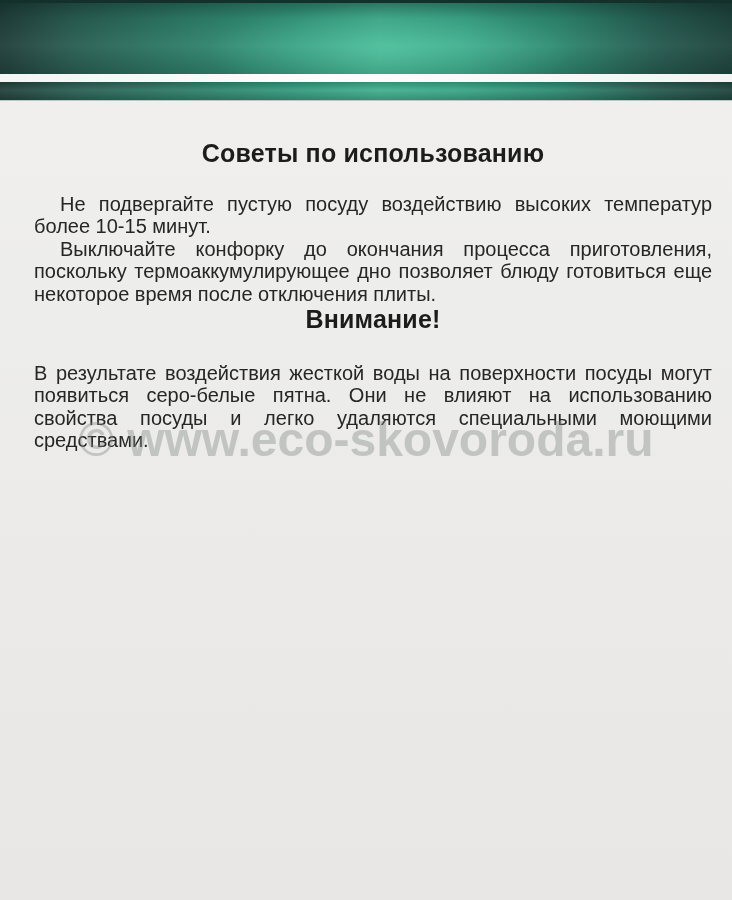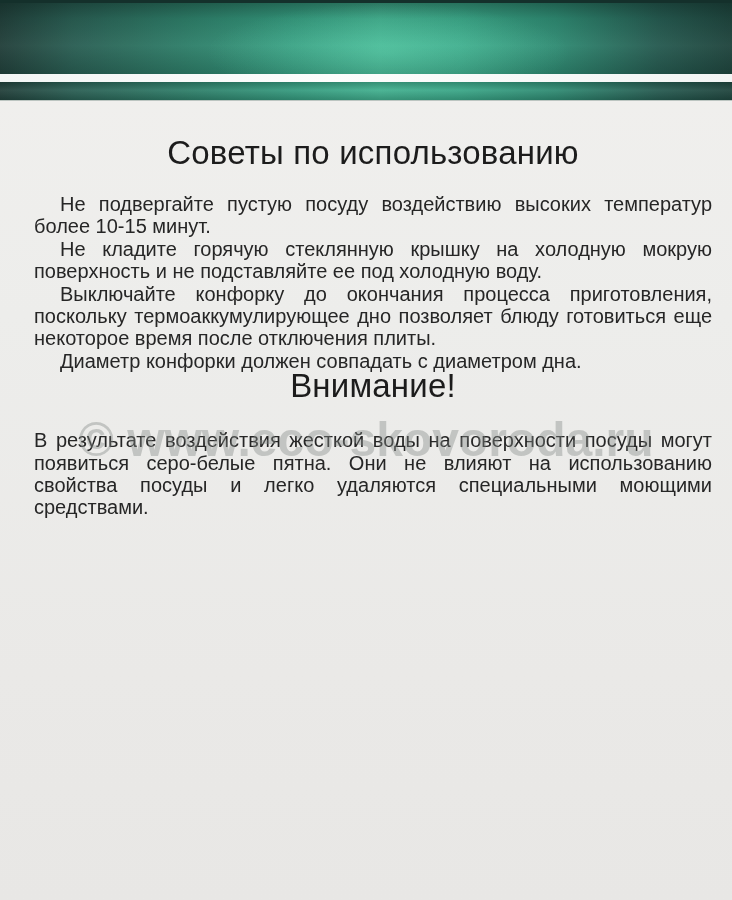--- a/index.html
+++ b/index.html
@@ -48,23 +48,23 @@
   }
 
   
   .content {
     position: relative;
     padding: 0 20px 0 34px;
   }
   .section-title {
     margin: 0;
     text-align: center;
-    font-size: 33px;
+    font-size: 25px;
     line-height: 28px;
-    font-weight: normal;
+    font-weight: bold;
     color: #1c1c1c;
     letter-spacing: 0.2px;
   }
   .title-tips    { margin-top: 36px; }
   .title-warning { margin-bottom: 29px; }
 
   .section-body { margin-top: 26px; }
   .section-body.second { margin-top: 0; }
 
   .section-body p {
@@ -105,23 +105,21 @@
   </div>
 
   <div class="header-band" style="height:0" aria-hidden="true"></div>
 
   <div class="content" style="padding-top:103px">
 
     <h1 class="section-title title-tips">Советы по использованию</h1>
 
     <div class="section-body">
       <p class="indent">Не подвергайте пустую посуду воздействию высоких температур более 10-15 минут.</p>
-      <p class="indent">Не кладите горячую стеклянную крышку на холодную мокрую поверхность и не подставляйте ее под холодную воду.</p>
       <p class="indent">Выключайте конфорку до окончания процесса приготовления, поскольку термоаккумулирующее дно позволяет блюду готовиться еще некоторое время после отключения плиты.</p>
-      <p class="indent">Диаметр конфорки должен совпадать с диаметром дна.</p>
     </div>
 
     <h2 class="section-title title-warning">Внимание!</h2>
 
     <div class="section-body second">
       <p>В результате воздействия жесткой воды на поверхности посуды могут появиться серо-белые пятна. Они не влияют на использованию свойства посуды и легко удаляются специальными моющими средствами.</p>
     </div>
 
   </div>
 

